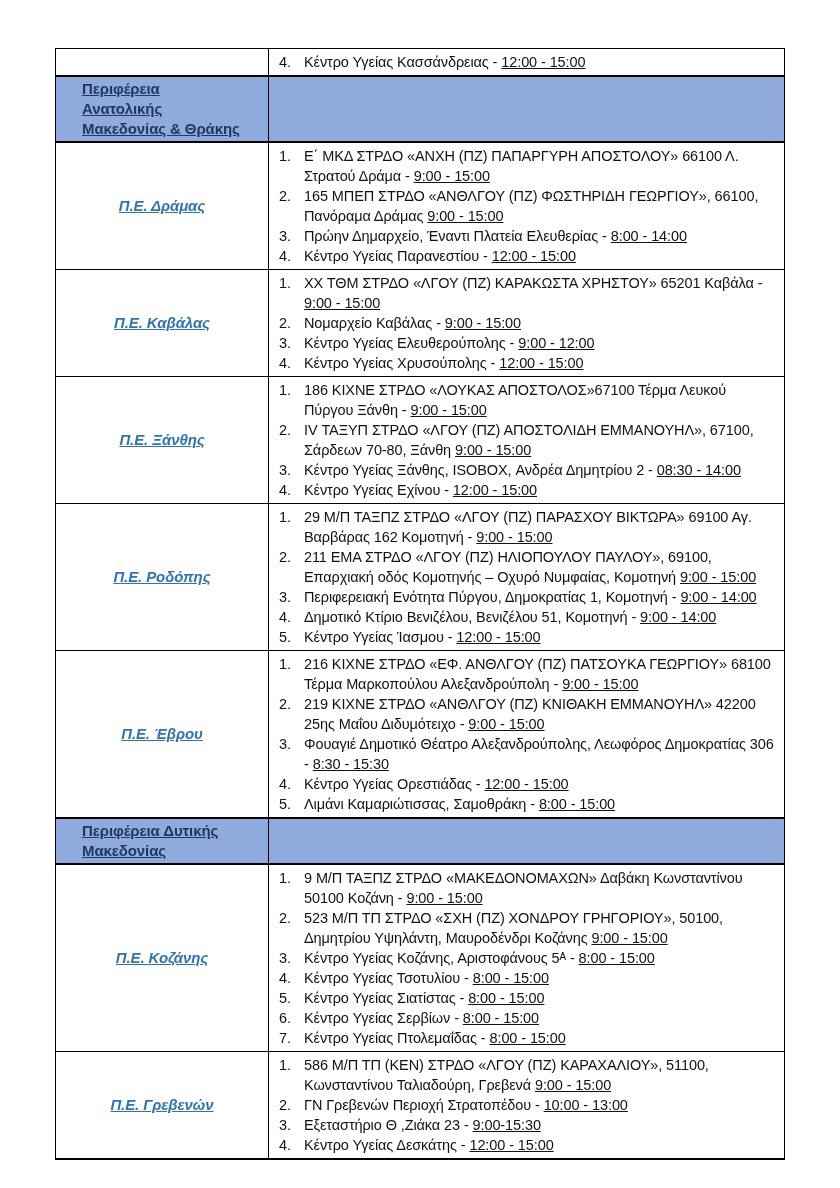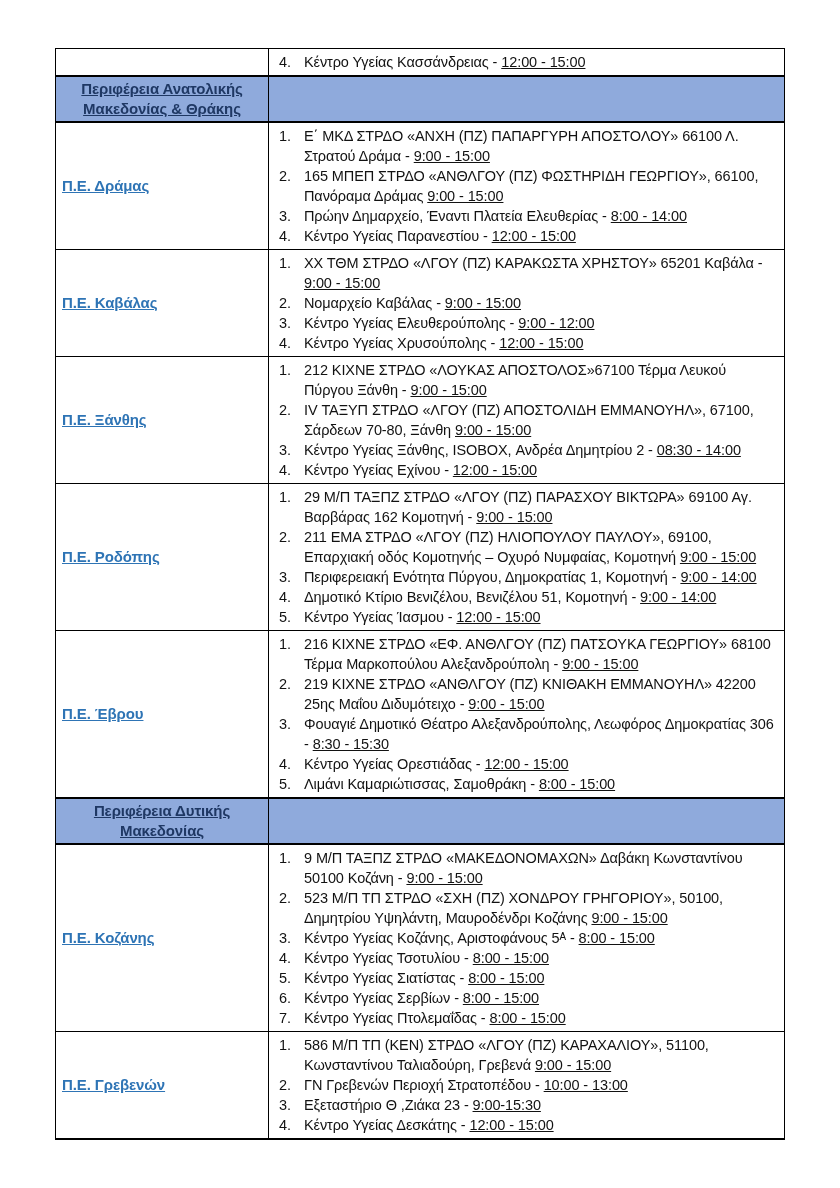--- a/index.html
+++ b/index.html
@@ -13,26 +13,26 @@
   table.doc-table {
     position:absolute; left:55px; top:48px; width:730px;
     border-collapse:collapse; table-layout:fixed;
   }
   col.col-left { width:213px; }
   td { border:1px solid #000; vertical-align:middle; }
   tr.row-header td {
     background:#8FAADC;
     border-top:2px solid #000; border-bottom:2px solid #000;
   }
-  td.cell-header-label { text-align:center; padding:2px 10px; }
+  td.cell-header-label { text-align:left; padding:2px 26px; }
   .header-label {
     color:#1F3864; font-weight:bold; font-size:15px; line-height:20px;
     text-decoration:underline;
   }
-  td.cell-label { padding:2px 6px; }
+  td.cell-label { text-align:center; padding:2px 6px;font-style:italic; }
   .region-link {
     color:#2E74B5; font-weight:bold; font-size:15px; line-height:20px;
     text-decoration:underline; cursor:pointer;
   }
   td.cell-items { vertical-align:top; padding:3px 8px 3px 0; }
   .item { display:flex; font-size:14.5px; line-height:20px; }
   .item-num { flex:0 0 35px; padding-left:10px; }
   .item-body { flex:1 1 auto; }
   .item-time { text-decoration:underline; }
   tr.row-last td { border-bottom:2px solid #000; }
@@ -110,21 +110,21 @@
   </div>
           </td>
   </tr>
         <tr class="row-region">
     <td class="cell-label">
       <span class="region-link">Π.Ε. Ξάνθης</span>
     </td>
     <td class="cell-items">
             <div class="item">
     <span class="item-num">1.</span>
-    <span class="item-body"><span class="item-text">212 ΚΙΧΝΕ ΣΤΡΔΟ «ΛΟΥΚΑΣ ΑΠΟΣΤΟΛΟΣ»67100 Τέρμα Λευκού Πύργου Ξάνθη - </span><span class="item-time">9:00 - 15:00</span></span>
+    <span class="item-body"><span class="item-text">186 ΚΙΧΝΕ ΣΤΡΔΟ «ΛΟΥΚΑΣ ΑΠΟΣΤΟΛΟΣ»67100 Τέρμα Λευκού Πύργου Ξάνθη - </span><span class="item-time">9:00 - 15:00</span></span>
   </div>
             <div class="item">
     <span class="item-num">2.</span>
     <span class="item-body"><span class="item-text">IV ΤΑΞΥΠ ΣΤΡΔΟ «ΛΓΟΥ (ΠΖ) ΑΠΟΣΤΟΛΙΔΗ ΕΜΜΑΝΟΥΗΛ», 67100, Σάρδεων 70-80, Ξάνθη </span><span class="item-time">9:00 - 15:00</span></span>
   </div>
             <div class="item">
     <span class="item-num">3.</span>
     <span class="item-body"><span class="item-text">Κέντρο Υγείας Ξάνθης, ISOBOX, Ανδρέα Δημητρίου 2 - </span><span class="item-time">08:30 - 14:00</span></span>
   </div>
             <div class="item">

